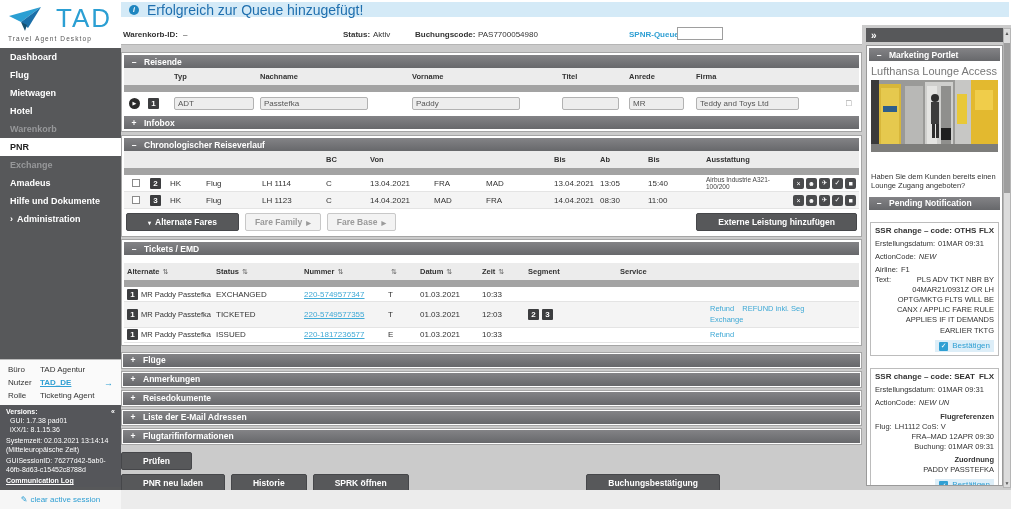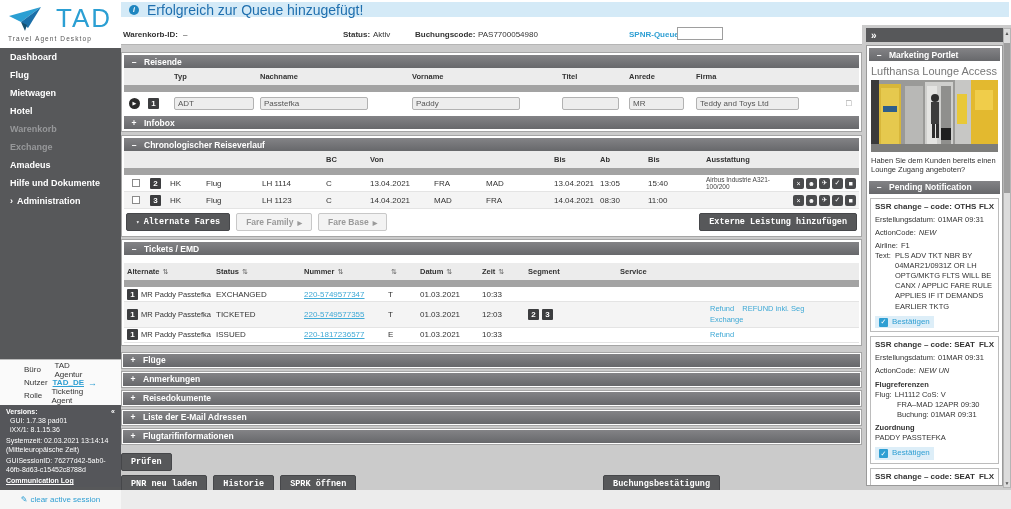--- a/index.html
+++ b/index.html
@@ -24,21 +24,21 @@
 
   
   .sidebar { left:0; top:48px; width:121px; height:442px; background:#57585a; }
   .nav-item { height:18px; display:flex; align-items:center; padding:0 10px; gap:4px;
               color:#fff; font-size:9px; font-weight:bold; cursor:pointer; }
   .nav-item.disabled { color:#97989a; }
   .nav-item.active { background:#fff; color:#222; }
   .nav-chevron { font-size:9px; }
 
   .userbox { left:0; top:359px; width:121px; height:58px; background:#fafafa; border-top:1px solid #bbb;
-             font-size:8px; padding:3px 24px; }
+             font-size:8px; padding:3px 8px; }
   .ub-row { display:flex; align-items:center; height:13px; gap:4px; }
   .ub-label { width:28px; color:#333; }
   .ub-link { color:#2f9fd3; font-weight:bold; text-decoration:underline; }
   .logout-icon { margin-left:auto; color:#2f9fd3; font-weight:bold; font-size:9px; }
 
   .versions { left:0; top:405px; width:121px; height:82px; background:#55565a; color:#fff;
               font-size:7px; padding:3px 6px; line-height:1.25; }
   .ver-title { font-weight:bold; display:flex; }
   .ver-collapse { margin-left:auto; font-weight:bold; }
   .ver-line { padding-left:4px; }
@@ -89,22 +89,22 @@
   
   .cg { grid-template-columns:26px 20px 36px 56px 64px 44px 64px 52px 68px 46px 48px 58px 84px 1fr; }
   .c-row { height:17px; border-bottom:1px solid #e4e4e4; }
   .checkbox { width:8px; height:8px; border:1px solid #8a8a8a; background:#fff; margin-left:8px; }
   .equip { font-size:6.5px; line-height:1.1; color:#444; }
   .rowicons { display:flex; gap:2px; justify-content:flex-end; padding-right:3px; }
   .ric { width:11px; height:11px; background:#4a4b4d; color:#fff; border-radius:2px; font-size:7px;
          display:flex; align-items:center; justify-content:center; }
 
   .btnrow { display:flex; align-items:center; gap:6px; padding:4px 2px 3px 2px; }
-  .btn-dark { background:#57585a; color:#fff; font-weight:bold; font-size:8.5px; padding:3px 9px;
-              border:1px solid #46474a; border-radius:2px; display:flex; align-items:center; gap:4px;font-family:Liberation Mono, monospace; }
+  .btn-dark { background:#57585a; color:#fff; font-weight:bold; font-size:8.5px; padding:3px 21px;
+              border:1px solid #46474a; border-radius:2px; display:flex; align-items:center; gap:4px; }
   .btn-light { background:#f3f3f3; color:#9a9a9a; font-weight:bold; font-size:8.5px; padding:3px 9px;
                border:1px solid #c8c8c8; border-radius:2px; display:flex; align-items:center; gap:4px; }
   .mini { font-size:6px; }
 
   
   .tg { grid-template-columns:92px 88px 84px 32px 62px 46px 92px 90px 1fr; }
   .t-row { min-height:15px; border-bottom:1px solid #e4e4e4; padding:1px 0; }
   .t-name { display:flex; align-items:center; gap:3px; font-size:7.5px; padding-left:3px; }
   .link { color:#41aad6; text-decoration:underline; }
   .actions { font-size:7.5px; line-height:1.5; padding-right:4px; }
@@ -119,22 +119,22 @@
   .buchungsbtn { margin-left:auto; margin-right:142px; }
 
   
   .rightpanel { left:866px; top:28px; width:137px; height:460px; }
   .rp-expandbar { height:14px; background:#57585a; color:#fff; font-weight:bold; font-size:10px;
                   display:flex; align-items:center; padding:0 5px; }
   .rp-body { background:#fff; border:1px solid #9a9a9a; margin-top:3px; height:441px;
              overflow:hidden; padding:2px; }
   .mk-card { padding:4px 2px 2px 2px; }
   .mk-title { font-size:11px; color:#777; margin-bottom:3px; }
-  .mk-caption { font-size:7.5px; color:#333; margin-top:0; line-height:1.25; }
-  .pn-card { border:1px solid #bcbcbc; margin:4px 1px; padding:3px 4px; font-size:7.5px; line-height:1.35; }
+  .mk-caption { font-size:7.5px; color:#333; margin-top:16px; line-height:1.25; }
+  .pn-card { border:1px solid #bcbcbc; margin:12px 1px; padding:3px 4px; font-size:7.5px; line-height:1.35;text-align:right; }
   .pn-head { display:flex; font-weight:bold; font-size:8px; margin-bottom:2px; }
   .pn-flag { margin-left:auto; }
   .pn-line { display:flex; gap:3px; }
   .pn-ital { font-style:italic; }
   .pn-sub { font-weight:bold; margin-top:3px; }
   .pn-textline { display:flex; gap:4px; }
   .pn-textlabel { flex:0 0 16px; }
   .pn-confirm { display:inline-flex; align-items:center; gap:4px; margin-top:4px;
                 background:#ddeef8; padding:1px 4px; color:#2f9fd3; font-size:8px; }
   .cb-icon { width:9px; height:9px; background:#2f9fd3; color:#fff; font-size:7px;
@@ -178,20 +178,23 @@
         <span>Flug</span>
       </div>
     <div class="nav-item">
         <span>Mietwagen</span>
       </div>
     <div class="nav-item">
         <span>Hotel</span>
       </div>
     <div class="nav-item disabled">
         <span>Warenkorb</span>
+      </div>
+    <div class="nav-item active">
+        <span>PNR</span>
       </div>
     <div class="nav-item disabled">
         <span>Exchange</span>
       </div>
     <div class="nav-item">
         <span>Amadeus</span>
       </div>
     <div class="nav-item">
         <span>Hilfe und Dokumente</span>
       </div>

